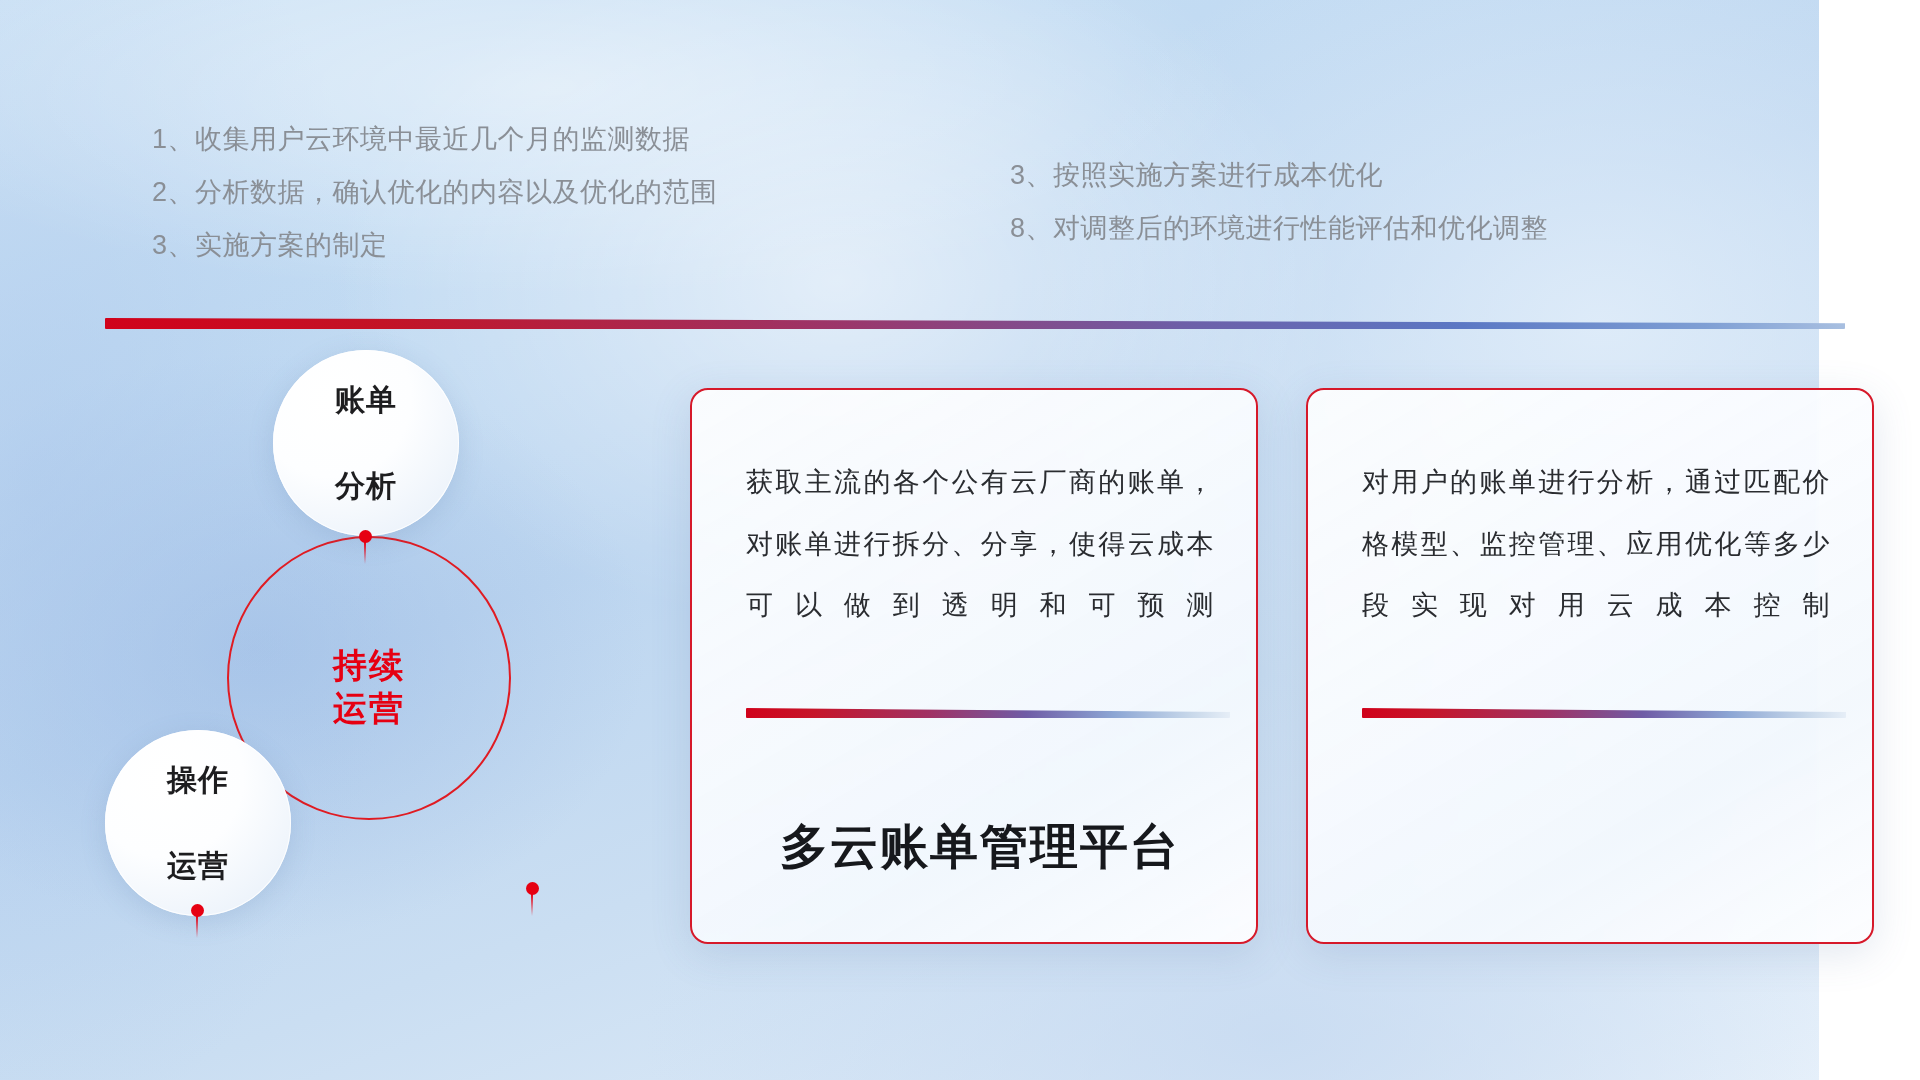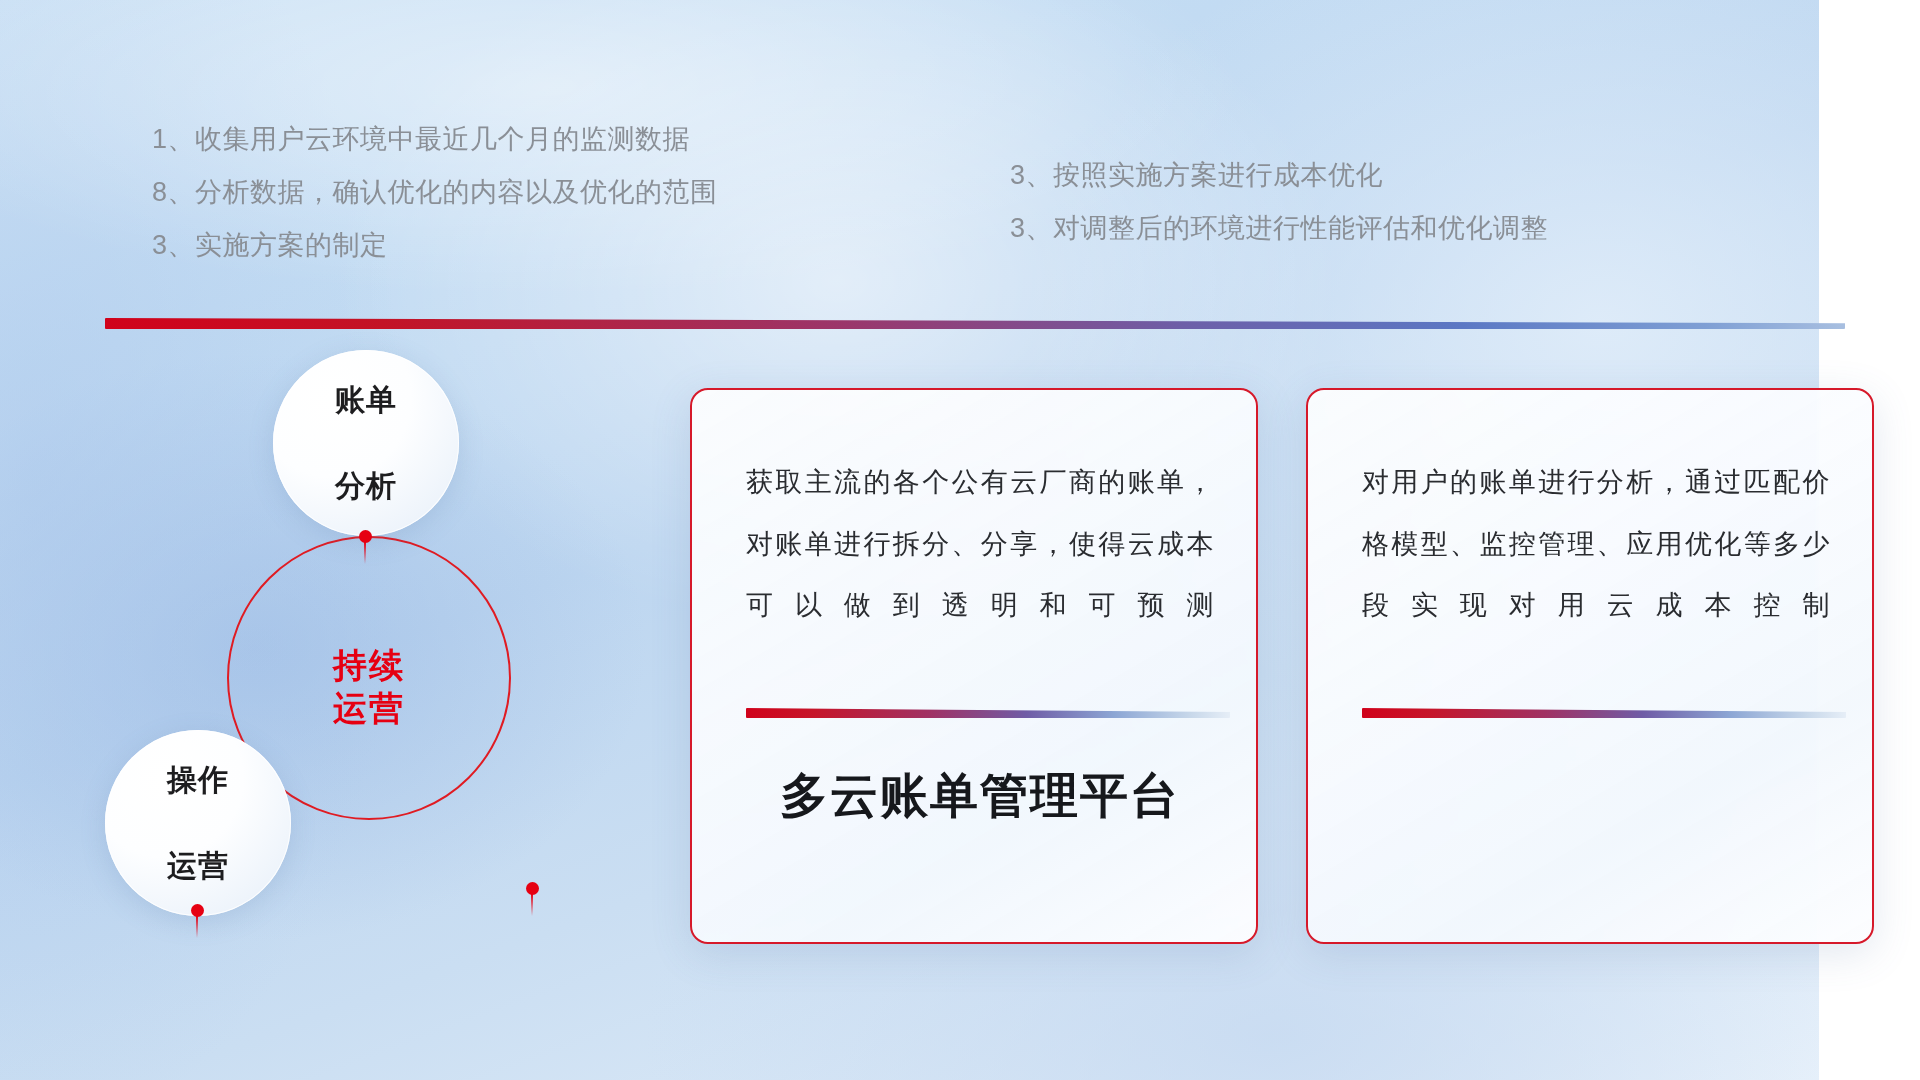--- a/index.html
+++ b/index.html
@@ -143,42 +143,42 @@
     height: 246px;
   }
   .card-rule {
     margin-top: 10px;
     width: 484px; height: 10px;
     background: linear-gradient(90deg, #d0021b 0%, #c6152a 14%, #a03264 38%, #6f5ca6 58%, #8ca6d4 76%, #c8d8ea 92%, #e6eef7 100%);
     clip-path: polygon(0 0, 100% 40%, 100% 100%, 0 100%);
     border-radius: 1px;
   }
   .card-title {
-    margin-top: 46px;
+    margin-top: 97px;
     color: #16181c;
     font-size: 48px;
     font-weight: bold;
     letter-spacing: 2px;
     text-align: center;
   }
 </style>
 </head>
 <body>
 
 <div id="slide">
 
   <div class="bullets" id="bullets-left">
     <div class="row">1、收集用户云环境中最近几个月的监测数据</div>
-    <div class="row">8、分析数据，确认优化的内容以及优化的范围</div>
+    <div class="row">2、分析数据，确认优化的内容以及优化的范围</div>
     <div class="row">3、实施方案的制定</div>
   </div>
 
   <div class="bullets" id="bullets-right">
     <div class="row">3、按照实施方案进行成本优化</div>
-    <div class="row">3、对调整后的环境进行性能评估和优化调整</div>
+    <div class="row">8、对调整后的环境进行性能评估和优化调整</div>
   </div>
 
   <div id="divider">
     <div class="wedge"></div>
   </div>
 
   <div id="venn">
 
     <div id="ring"></div>
 

